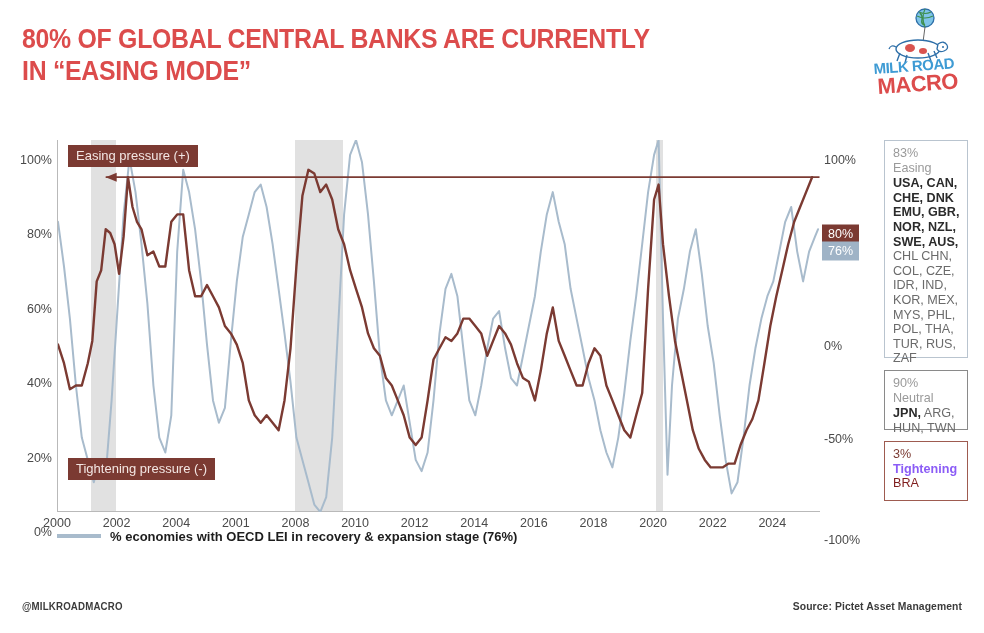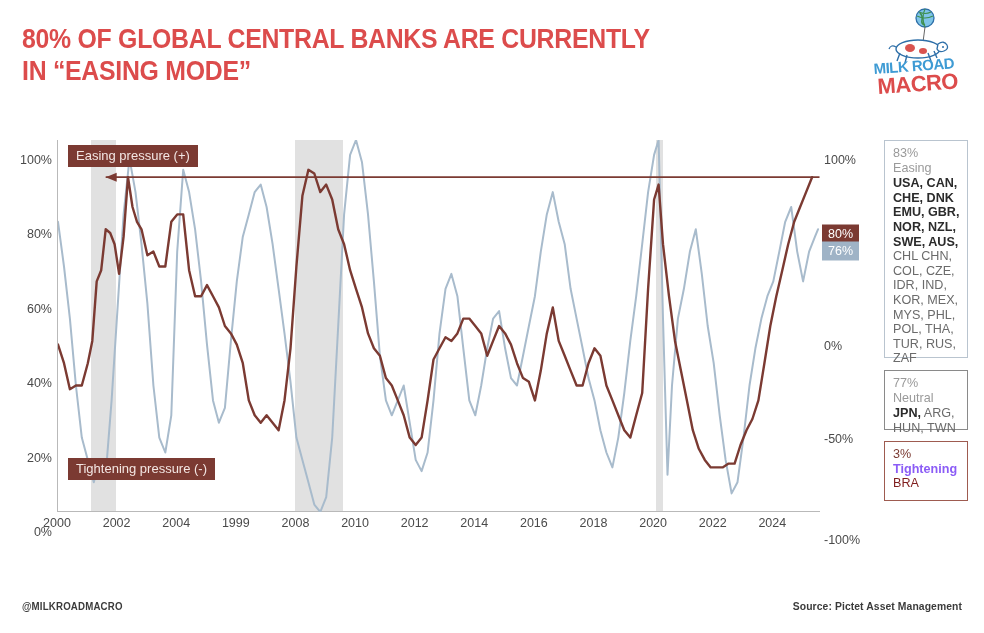--- a/index.html
+++ b/index.html
@@ -161,21 +161,21 @@
         </svg>
 
       <div class="anno" style="left:10px;top:318px;">Tightening pressure (-)</div>
       <div class="anno" style="left:10px;top:5px;">Easing pressure (+)</div>
     </div>
 
     <div class="xaxis" id="xaxis">
         <div class="xlab" style="left: 0px;">2000</div>
         <div class="xlab" style="left: 59.6094px;">2002</div>
         <div class="xlab" style="left: 119.219px;">2004</div>
-        <div class="xlab" style="left: 178.828px;">1999</div>
+        <div class="xlab" style="left: 178.828px;">2001</div>
         <div class="xlab" style="left: 238.438px;">2008</div>
         <div class="xlab" style="left: 298.047px;">2010</div>
         <div class="xlab" style="left: 357.656px;">2012</div>
         <div class="xlab" style="left: 417.266px;">2014</div>
         <div class="xlab" style="left: 476.875px;">2016</div>
         <div class="xlab" style="left: 536.484px;">2018</div>
         <div class="xlab" style="left: 596.094px;">2020</div>
         <div class="xlab" style="left: 655.703px;">2022</div>
         <div class="xlab" style="left: 715.312px;">2024</div>
       </div>
@@ -190,30 +190,34 @@
       </div>
   </div>
 
   <div class="box box-easing">
     <span class="hdr">83% Easing</span>
     <span class="strong">USA, CAN, CHE, DNK EMU, GBR, NOR, NZL, SWE, AUS,</span>
     <span class="light">CHL CHN, COL, CZE, IDR, IND, KOR, MEX, MYS, PHL, POL, THA, TUR, RUS, ZAF</span>
   </div>
 
   <div class="box box-neutral">
-    <span class="hdr">77% Neutral</span>
+    <span class="hdr">90% Neutral</span>
     <span class="strong">JPN,</span>
     <span class="light">ARG, HUN, TWN</span>
   </div>
 
   <div class="box box-tight">
     <span class="hdrnum">3%</span>
     <span class="hdr2">Tightening</span>
     <span class="bra">BRA</span>
   </div>
 
   <div class="legend" id="legend">
+      <div class="lg-row">
+        <span class="lg-swatch" style="background: rgb(168, 187, 204);"></span>
+        <span class="lg-text">% economies with OECD LEI in recovery &amp; expansion stage (76%)</span>
+      </div>
     </div>
 
   <div class="footer-left">@MILKROADMACRO</div>
   <div class="footer-right">Source: Pictet Asset Management</div>
 
 </div>
 
 </body></html>

